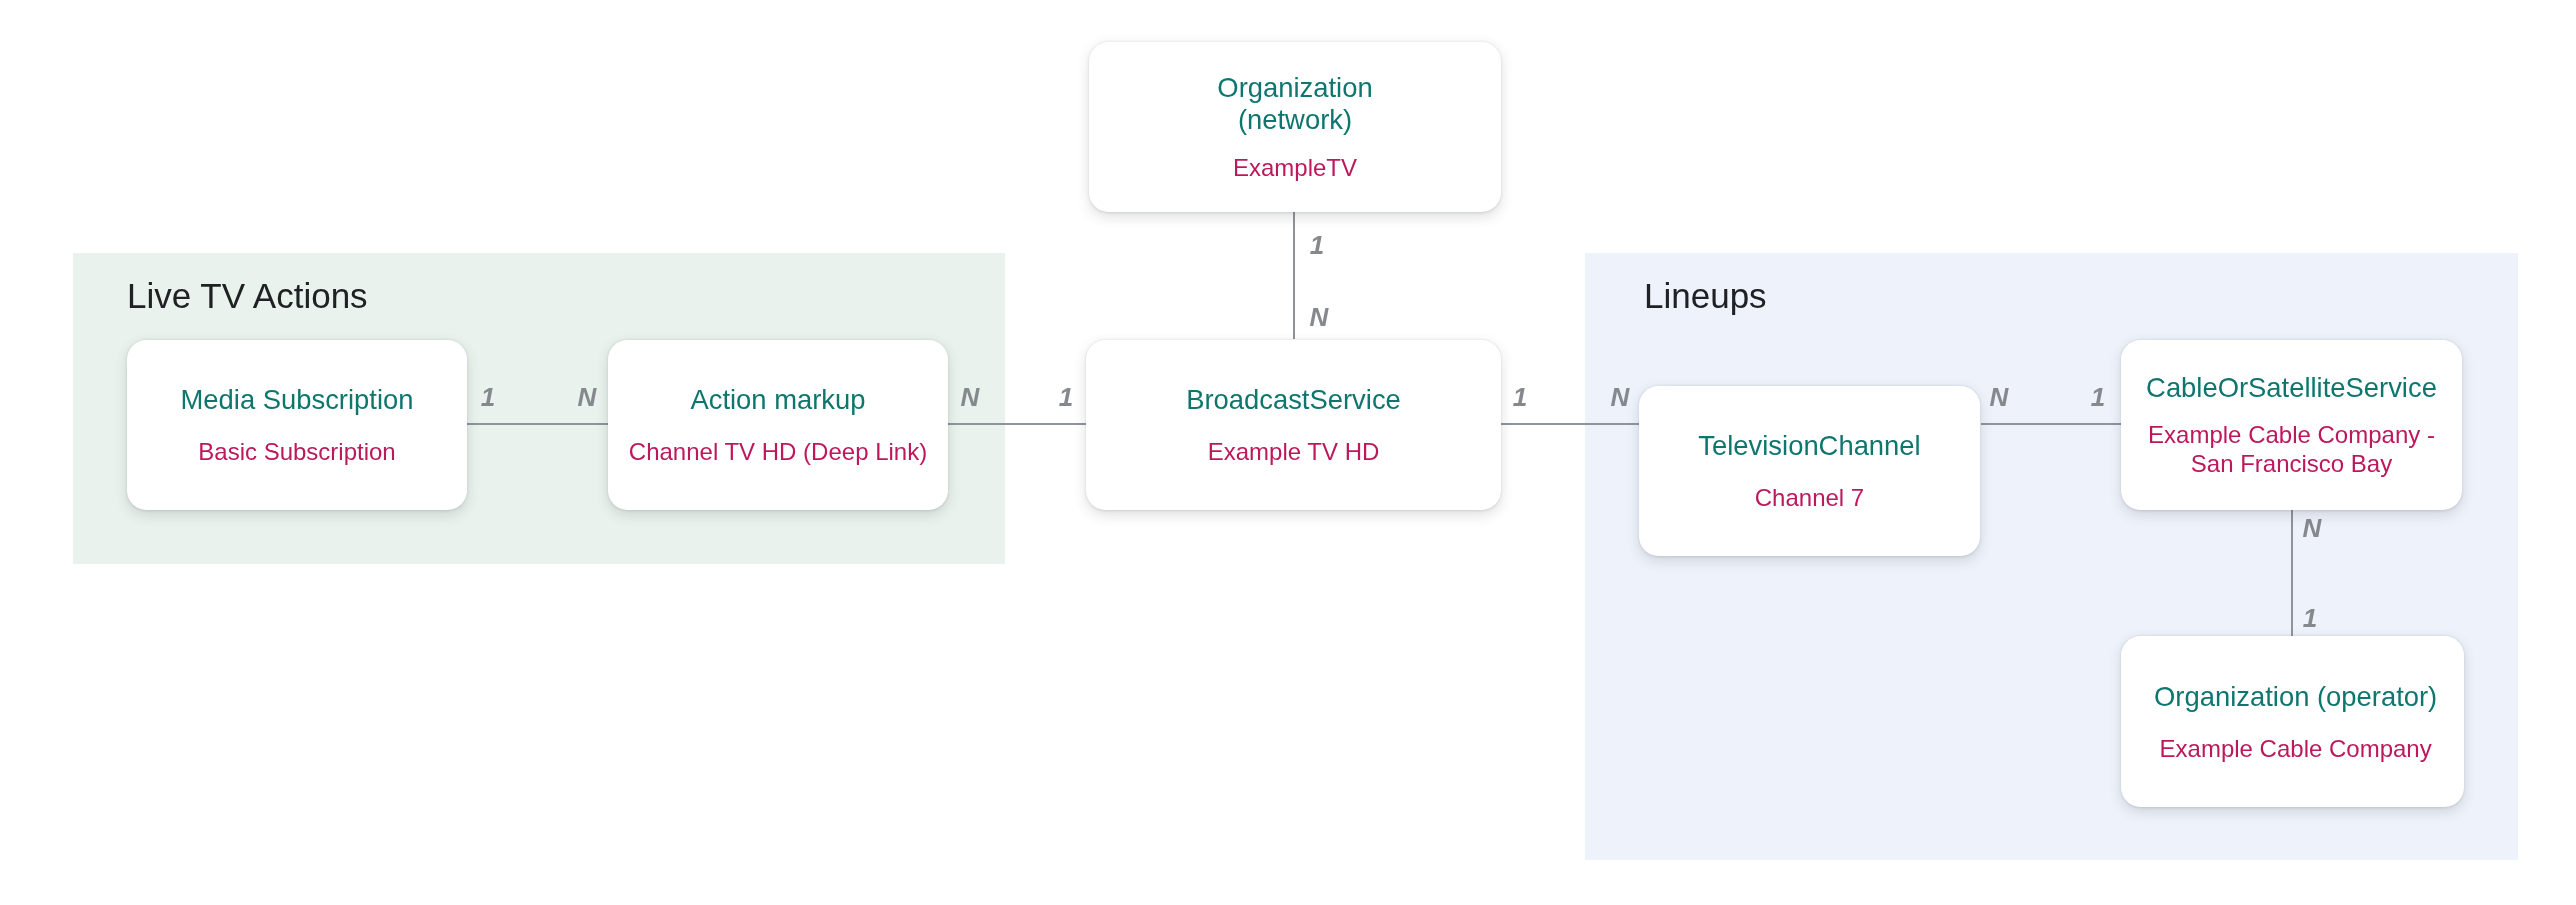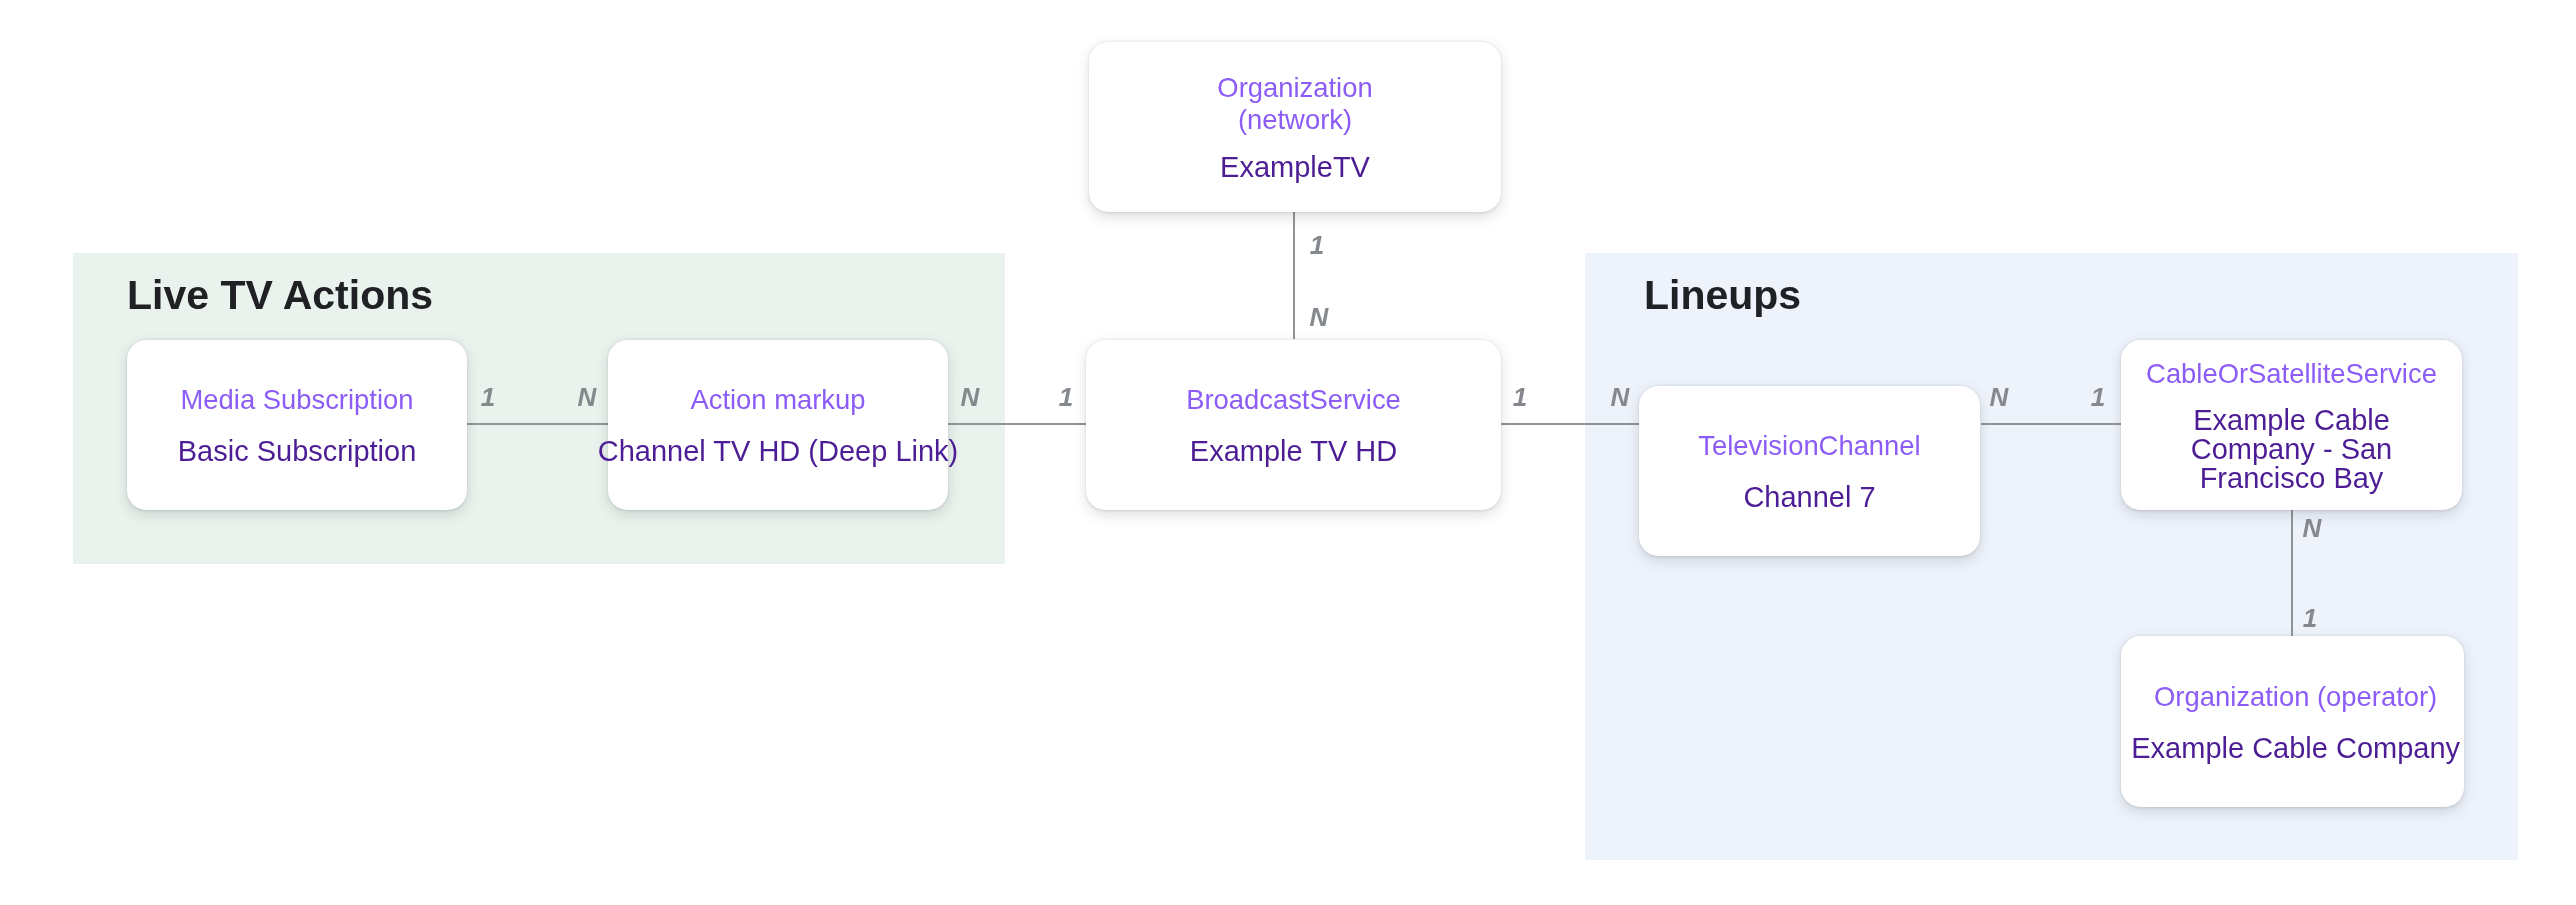--- a/index.html
+++ b/index.html
@@ -14,23 +14,23 @@
     height: 906px;
     background: #ffffff;
     overflow: hidden;
   }
   
   .region {
     position: absolute;
   }
   .region-title {
     position: absolute;
-    font-size: 41px;
+    font-size: 35px;
     line-height: 39px;
-    font-weight: 700;
+    font-weight: 400;
     color: #202124;
     white-space: nowrap;
   }
   
   .h-line, .v-line {
     position: absolute;
     background: #8f9499;
   }
   .h-line { height: 1.8px; }
   .v-line { width: 1.8px; }
@@ -55,31 +55,31 @@
     align-items: center;
     justify-content: center;
     gap: 21px;
     text-align: center;
     box-sizing: border-box;
     padding: 0 17.7px;
   }
   .node-title {
     font-size: 27.4px;
     line-height: 32px;
-    color: #8b5cf6;
+    color: #0f766e;
     white-space: nowrap;
   }
   .node-title.wrap {
     white-space: normal;
     max-width: 203px;
   }
   .node-subtitle {
-    font-size: 29px;
+    font-size: 24px;
     line-height: 29px;
-    color: #4c1d95;
+    color: #be185d;
     white-space: nowrap;
   }
   .node-subtitle.wrap {
     white-space: normal;
     max-width: 304px;
   }
 </style>
 </head>
 <body>
 

